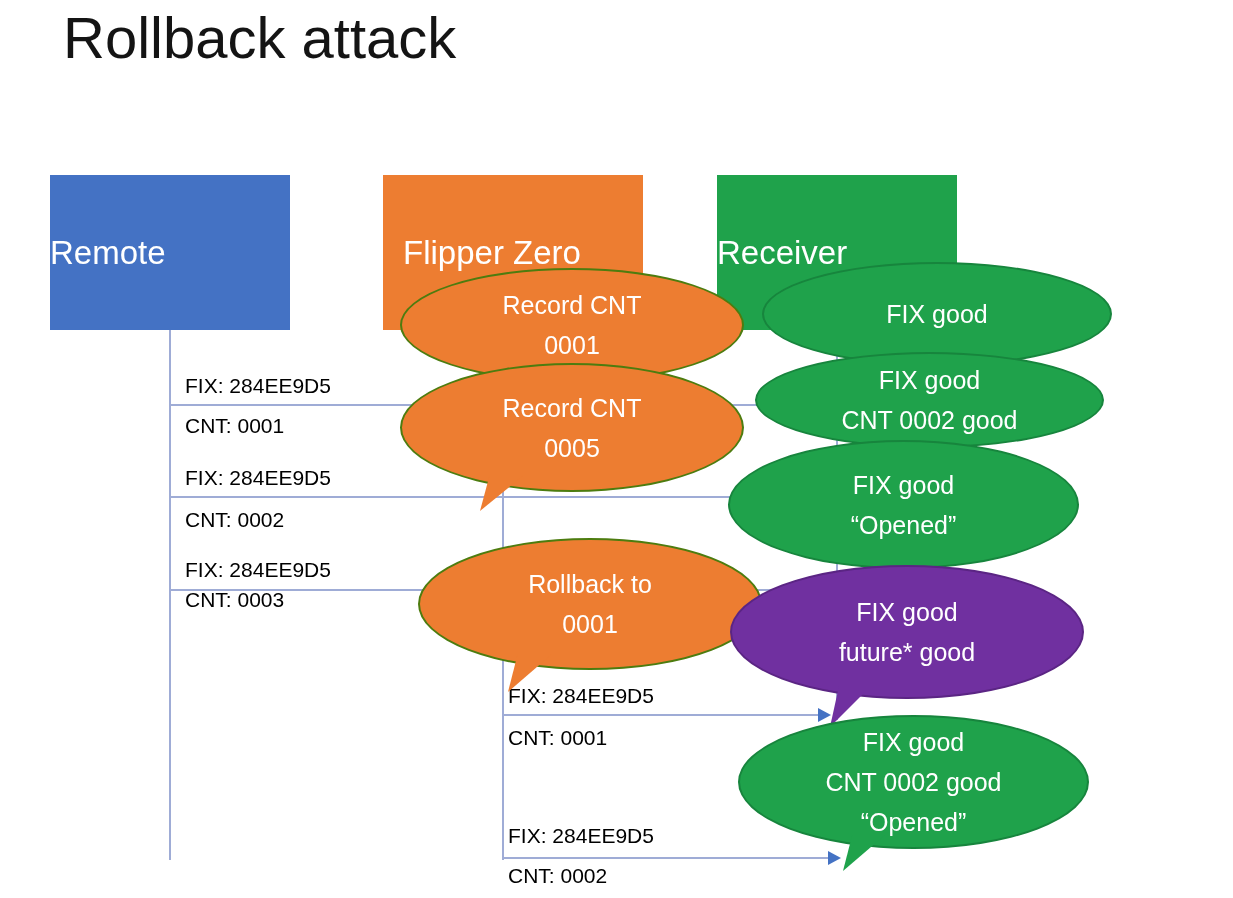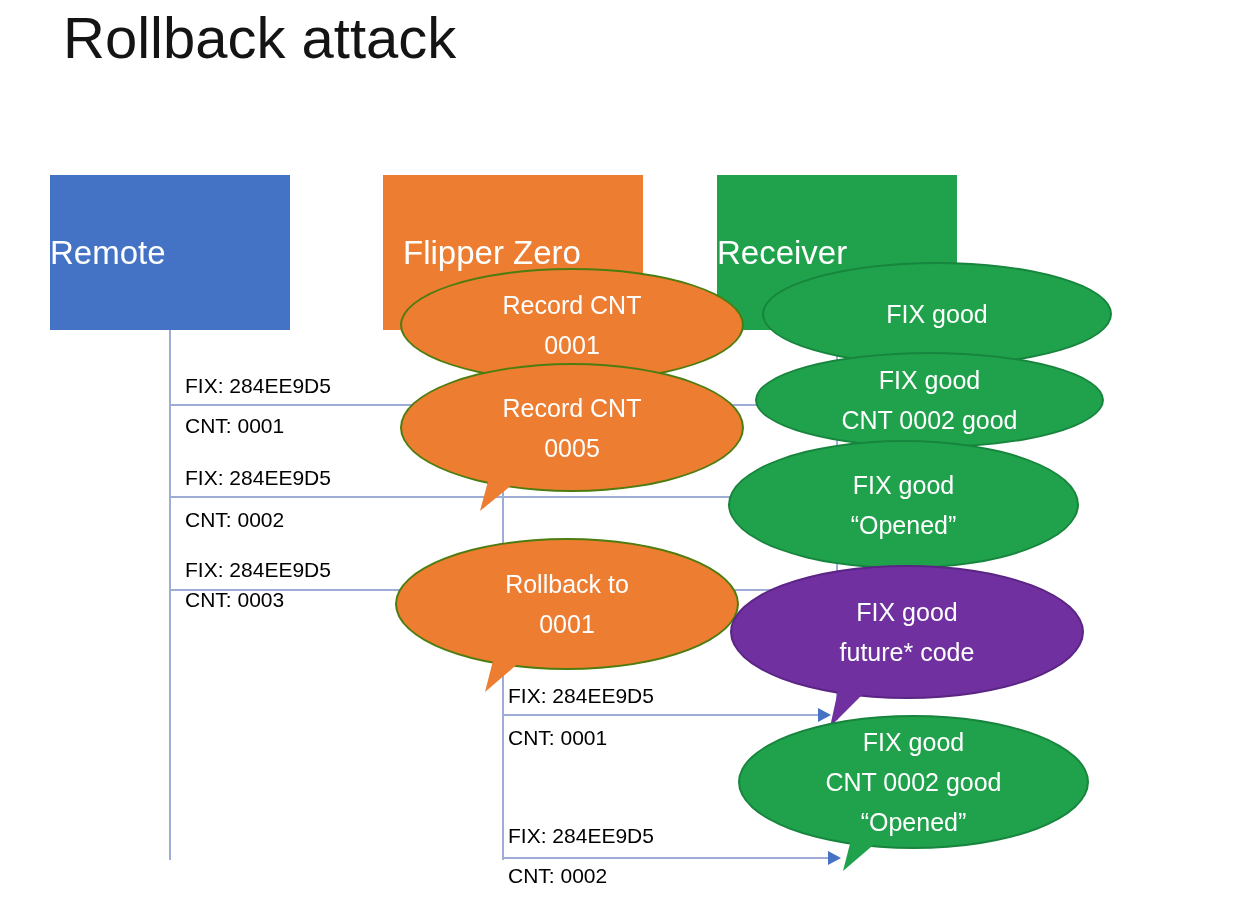--- a/index.html
+++ b/index.html
@@ -105,30 +105,30 @@
   <div class="bubble green" style="left:755px;top:352px;width:345px;height:92px;">
     <div class="bubble-line">FIX good</div>
     <div class="bubble-line">CNT 0002 good</div>
   </div>
 
   <div class="bubble green" style="left:728px;top:440px;width:347px;height:125px;">
     <div class="bubble-line">FIX good</div>
     <div class="bubble-line">“Opened”</div>
   </div>
 
-  <div class="bubble orange" style="left:395px;top:538px;width:340px;height:128px;">
+  <div class="bubble orange" style="left:418px;top:538px;width:340px;height:128px;">
     <div class="tail" style="left:88px;top:114px;width:44px;height:38px;"></div>
     <div class="bubble-line">Rollback to</div>
     <div class="bubble-line">0001</div>
   </div>
 
   <div class="bubble purple" style="left:730px;top:565px;width:350px;height:130px;">
     <div class="tail" style="left:98px;top:118px;width:42px;height:42px;"></div>
     <div class="bubble-line">FIX good</div>
-    <div class="bubble-line">future* code</div>
+    <div class="bubble-line">future* good</div>
   </div>
 
   <div class="bubble green" style="left:738px;top:715px;width:347px;height:130px;">
     <div class="tail" style="left:103px;top:118px;width:42px;height:36px;"></div>
     <div class="bubble-line">FIX good</div>
     <div class="bubble-line">CNT 0002 good</div>
     <div class="bubble-line">“Opened”</div>
   </div>
 
 </div>

